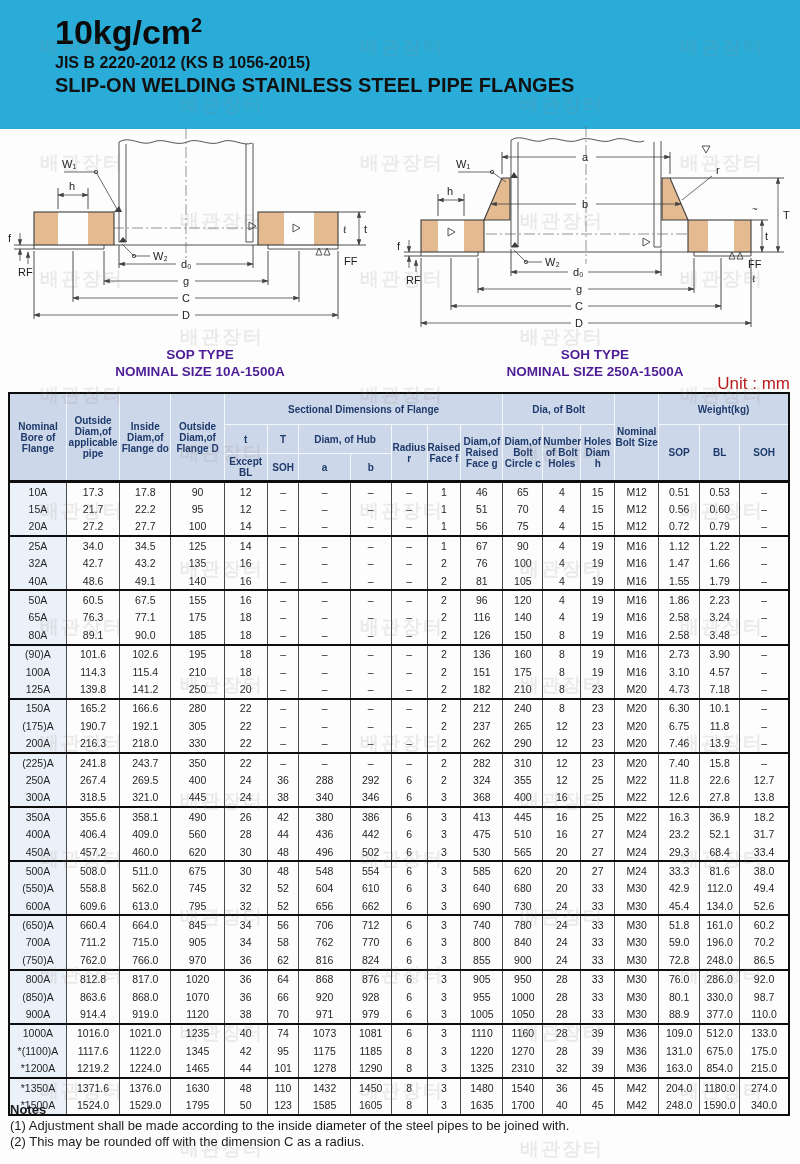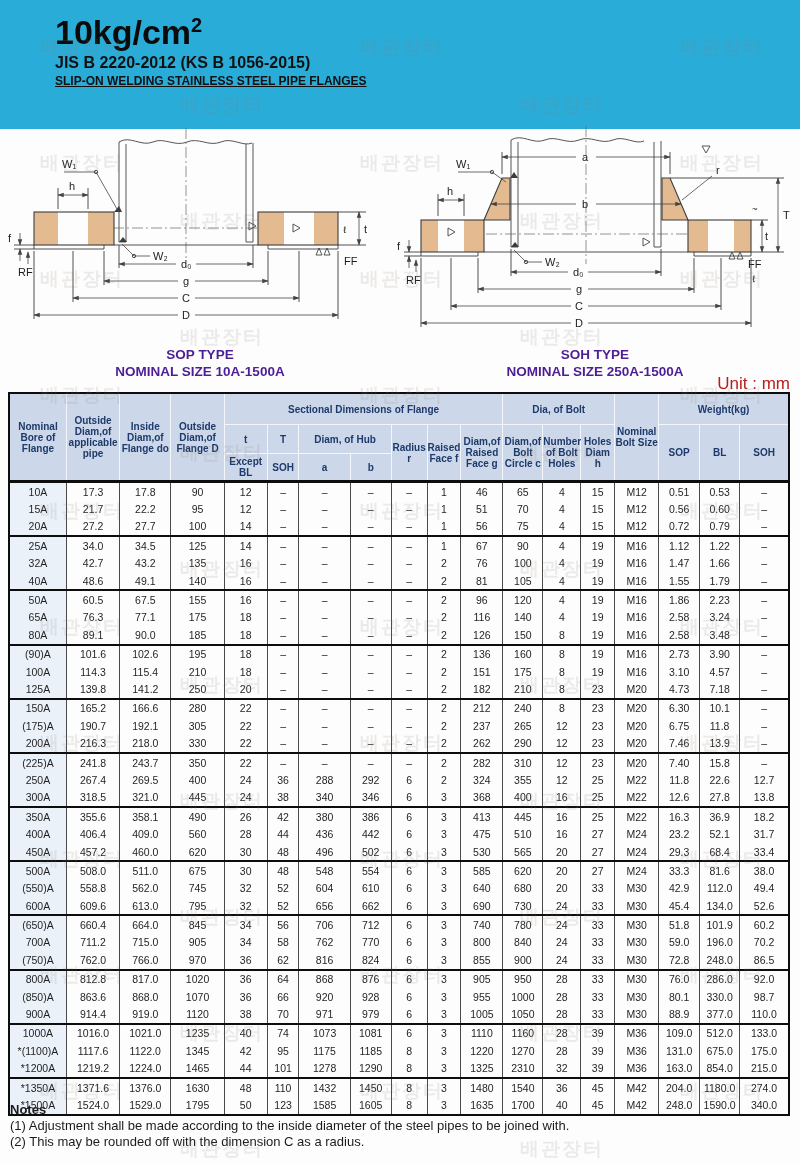--- a/index.html
+++ b/index.html
@@ -3,21 +3,21 @@
 <meta charset="utf-8">
 <style>
   html,body{margin:0;padding:0;background:#ffffff;}
   .page{position:relative;width:800px;height:1164px;background:#fdfdfd;overflow:hidden;
         font-family:"Liberation Sans", sans-serif;color:#1a1a1a;}
   
   .topband{position:absolute;left:0;top:0;width:800px;height:129px;background:#2aacd9;}
   .topband h1{margin:0;padding:6px 0 0 55px;font-size:34px;line-height:38px;font-weight:bold;color:#0b0b0b;}
   .topband h1 sup{font-size:20px;}
   .topband .sub1{padding:3px 0 0 55px;font-size:16px;font-weight:bold;color:#111;}
-  .topband .sub2{padding:2px 0 0 55px;font-size:12px;font-weight:bold;color:#111;text-decoration:underline;}
+  .topband .sub2{padding:2px 0 0 55px;font-size:20px;font-weight:bold;color:#111;}
   
   .wm-layer{position:absolute;left:0;top:0;width:800px;height:1164px;pointer-events:none;z-index:6;}
   .wm{position:absolute;font-size:19px;font-weight:bold;color:#8a7b6e;opacity:.14;letter-spacing:2px;white-space:nowrap;}
   
   .diagrams{position:absolute;left:0;top:112px;width:800px;height:284px;display:flex;justify-content:space-between;padding:0 6px;box-sizing:border-box;}
   .diag{margin:0;text-align:center;}
   .diag svg{display:block;}
   .diag figcaption{margin-top:6px;font-size:13.5px;line-height:17px;color:#4c1d95;font-weight:bold;}
   svg .tan{fill:#e4ba90;stroke:none;}
   svg .outline{fill:none;stroke:#3d3d3d;stroke-width:1.1;}
@@ -834,21 +834,21 @@
           <td>706</td>
           <td>712</td>
           <td>6</td>
           <td>3</td>
           <td>740</td>
           <td>780</td>
           <td>24</td>
           <td>33</td>
           <td>M30</td>
           <td>51.8</td>
-          <td>101.9</td>
+          <td>161.0</td>
           <td>60.2</td>
         </tr>
         <tr>
           <td class="rowhead">700A</td>
           <td>711.2</td>
           <td>715.0</td>
           <td>905</td>
           <td>34</td>
           <td>58</td>
           <td>762</td>

